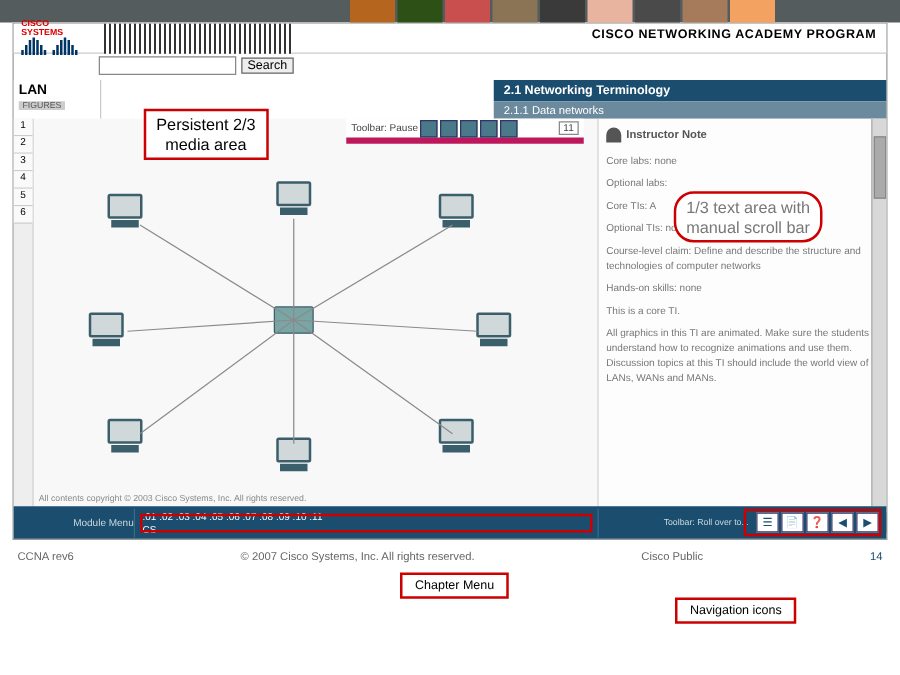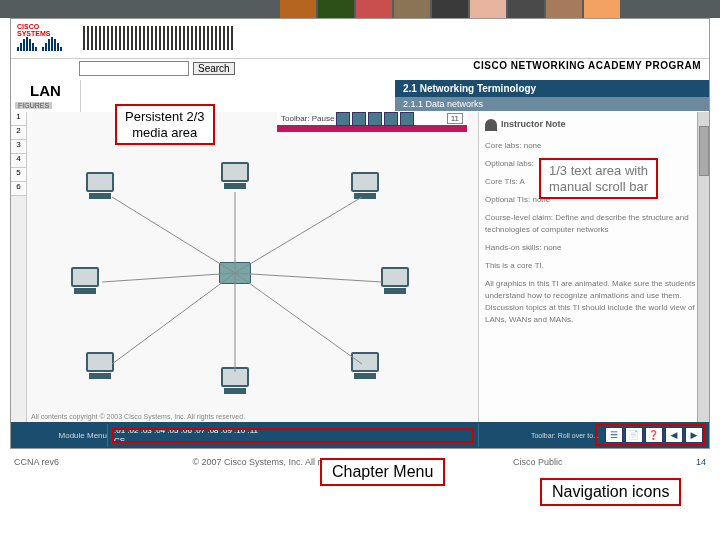--- a/index.html
+++ b/index.html
@@ -5,50 +5,50 @@
   * { box-sizing: border-box; margin: 0; padding: 0; }
   body { width: 720px; height: 540px; font-family: Arial, sans-serif; background: #fff; font-size: 10px; overflow: hidden; }
   
   .top-deco { height: 18px; background: #545c5e; display: flex; }
   .deco-strip { height: 18px; margin-left: 280px; display: flex; gap: 2px; }
   .deco-box { width: 36px; height: 18px; }
   .d1 { background: #b5651d; } .d2 { background: #2d5016; } .d3 { background: #c94f4f; } .d4 { background: #8b7355; } .d5 { background: #3a3a3a; } .d6 { background: #e8b4a0; } .d7 { background: #4a4a4a; } .d8 { background: #a67b5b; } .d9 { background: #f4a261; }
   
   .container { width: 700px; margin: 0 auto; border: 1px solid #999; background: #fff; }
   
-  .header { height: 40px; display: flex; justify-content: space-between; background: #fff; border-bottom: 1px solid #ccc; flex-direction: column; }
+  .header { height: 24px; display: flex; justify-content: space-between; background: #fff; border-bottom: 1px solid #ccc; }
   .logo-area { display: flex; align-items: center; padding: 4px 6px; gap: 6px; }
   .cisco-logo { width: 56px; height: 30px; }
   .cisco-bars { display: flex; align-items: flex-end; gap: 1px; height: 14px; }
   .bar { width: 2px; background: #036; }
   .cisco-text { font-size: 7px; font-weight: bold; color: #d00; }
   .stripes { width: 150px; height: 24px; background: repeating-linear-gradient(90deg, #333 0 2px, #fff 2px 4px); align-self: center; margin-left: 4px; }
   .right-head { text-align: right; padding: 3px 8px; }
   .prog-title { font-size: 10px; font-weight: bold; letter-spacing: 0.5px; }
   .prog-sub { font-size: 9px; color: #333; margin-top: 2px; }
   
   .search-row { padding: 2px 6px 4px; display: flex; align-items: center; gap: 4px; margin-left: 62px; }
   .search-row input { width: 110px; height: 15px; border: 1px solid #888; font-size: 10px; }
   .search-row button { font-size: 10px; padding: 0 4px; border: 1px solid #666; background: #eee; }
   
   .subhead { display: flex; }
   .lan-cell { width: 70px; background: #fff; padding: 2px 4px; border-right: 1px solid #ccc; }
-  .lan-title { font-size: 15px; font-weight: bold; text-align: center; }
+  .lan-title { font-size: 11px; font-weight: bold; }
   .lan-sub { font-size: 7px; color: #555; background: #ccc; display: inline-block; padding: 0 3px; }
   .subhead-right { flex: 1; }
   .crumb1 { background: #1a4d6e; color: #fff; font-size: 10px; font-weight: bold; padding: 3px 8px; }
   .crumb2 { background: #6b8a9e; color: #fff; font-size: 9px; padding: 2px 8px; }
   
   .main-area { display: flex; height: 310px; }
   
   .fig-list { width: 16px; background: #eee; border-right: 1px solid #ccc; }
   .fig-item { height: 14px; font-size: 8px; text-align: center; border-bottom: 1px solid #ccc; background: #fafafa; }
   
   .media-panel { flex: 1; background: #f8f8f8; position: relative; border-right: 1px solid #ccc; }
-  .toolbar-line { height: 20px; background: #fff; border-bottom: 7px solid #be185d; display: flex; align-items: center; gap: 2px; padding: 0 4px; font-size: 8px; color: #444; }
+  .toolbar-line { height: 20px; background: #fff; border-bottom: 5px solid #be185d; display: flex; align-items: center; gap: 2px; padding: 0 4px; font-size: 8px; color: #444; }
   .tl-ic { width: 14px; height: 14px; background: #4a7a8a; border: 1px solid #336; }
   .tl-spacer { flex: 1; }
   .tl-num { background: #fff; border: 1px solid #888; padding: 0 3px; font-size: 8px; }
   
   .diagram { position: relative; height: 275px; }
   .comp { position: absolute; width: 36px; height: 32px; }
   .mon { width: 28px; height: 20px; background: #d0d8da; border: 2px solid #3a5e6a; border-radius: 2px; margin: 0 auto; }
   .base { width: 22px; height: 6px; background: #3a5e6a; margin: 1px auto 0; }
   .hub { position: absolute; width: 32px; height: 22px; background: #7aa5a5; border: 1px solid #3a5e6a; left: 192px; top: 130px; border-radius: 2px; }
   
@@ -64,21 +64,21 @@
   .scroll-thumb { width: 10px; height: 50px; background: #aaa; margin: 14px auto 0; border: 1px solid #888; }
   
   .module-bar { height: 26px; background: #1a4d6e; color: #fff; display: flex; align-items: center; font-size: 8px; position: relative; }
   .mod-left { width: 96px; padding-left: 8px; color: #cdd9e0; text-align: right; }
   .mod-nums { font-size: 8px; }
   .mod-cs { font-size: 8px; margin-top: 1px; }
   .mod-right { width: 230px; background: #1a4d6e; display: flex; justify-content: flex-end; align-items: center; padding-right: 6px; gap: 2px; }
   .nav-ic { width: 18px; height: 16px; background: #fff; border: 1px solid #336; display: flex; align-items: center; justify-content: center; font-size: 9px; color: #1a4d6e; }
   .mod-toolbar-label { font-size: 7px; color: #cdd9e0; margin-right: 4px; }
   
-  .callout-cm { position: absolute; background: #fff; border: 2px solid #c00; padding: 3px 10px; font-size: 16px; z-index: 10; }
+  .callout-cm { position: absolute; background: #fff; border: 2px solid #c00; padding: 3px 10px; font-size: 10px; z-index: 10; }
   
   .footer { display: flex; align-items: center; justify-content: space-between; padding: 8px 14px 0; font-size: 9px; color: #666; }
   .page-num { color: #1a4d6e; font-weight: normal; }
 </style>
 </head>
 <body>
 
 <div class="top-deco">
   <div class="deco-strip">
     <div class="deco-box d1"></div>
@@ -226,21 +226,21 @@
       <div class="tline">Optional labs:</div>
       <div class="tline">Core TIs: A</div>
       <div class="tline">Optional TIs: none</div>
       <div class="tline">Course-level claim: Define and describe the structure and technologies of computer networks</div>
       <div class="tline">Hands-on skills: none</div>
       <div class="tline">This is a core TI.</div>
       <div class="tline">All graphics in this TI are animated. Make sure the students understand how to recognize animations and use them. Discussion topics at this TI should include the world view of LANs, WANs and MANs.</div>
       <div class="scroll-track">
           <div class="scroll-thumb"></div>
         </div>
-      <div class="callout" style="left:60px; top:46px; white-space:pre; line-height:1.2;">1/3 text area with
+      <div class="callout" style="left:60px; top:58px; white-space:pre; line-height:1.2;border-radius:16px;">1/3 text area with
 manual scroll bar</div>
     </div>
   </div>
 
   <div class="module-bar">
     <div class="mod-left">Module Menu</div>
     <div style="flex:1; position:relative; border-left:1px solid #3a6a88; border-right:1px solid #3a6a88; padding:2px 6px;">
       <div class="mod-nums">.01 .02 .03 .04 .05 .06 .07 .08 .09 .10 .11</div>
       <div class="mod-cs">CS</div>
       <div style="position:absolute; left:4px; right:4px; top:4px; bottom:4px; border:2px solid #c00; pointer-events:none"></div>

